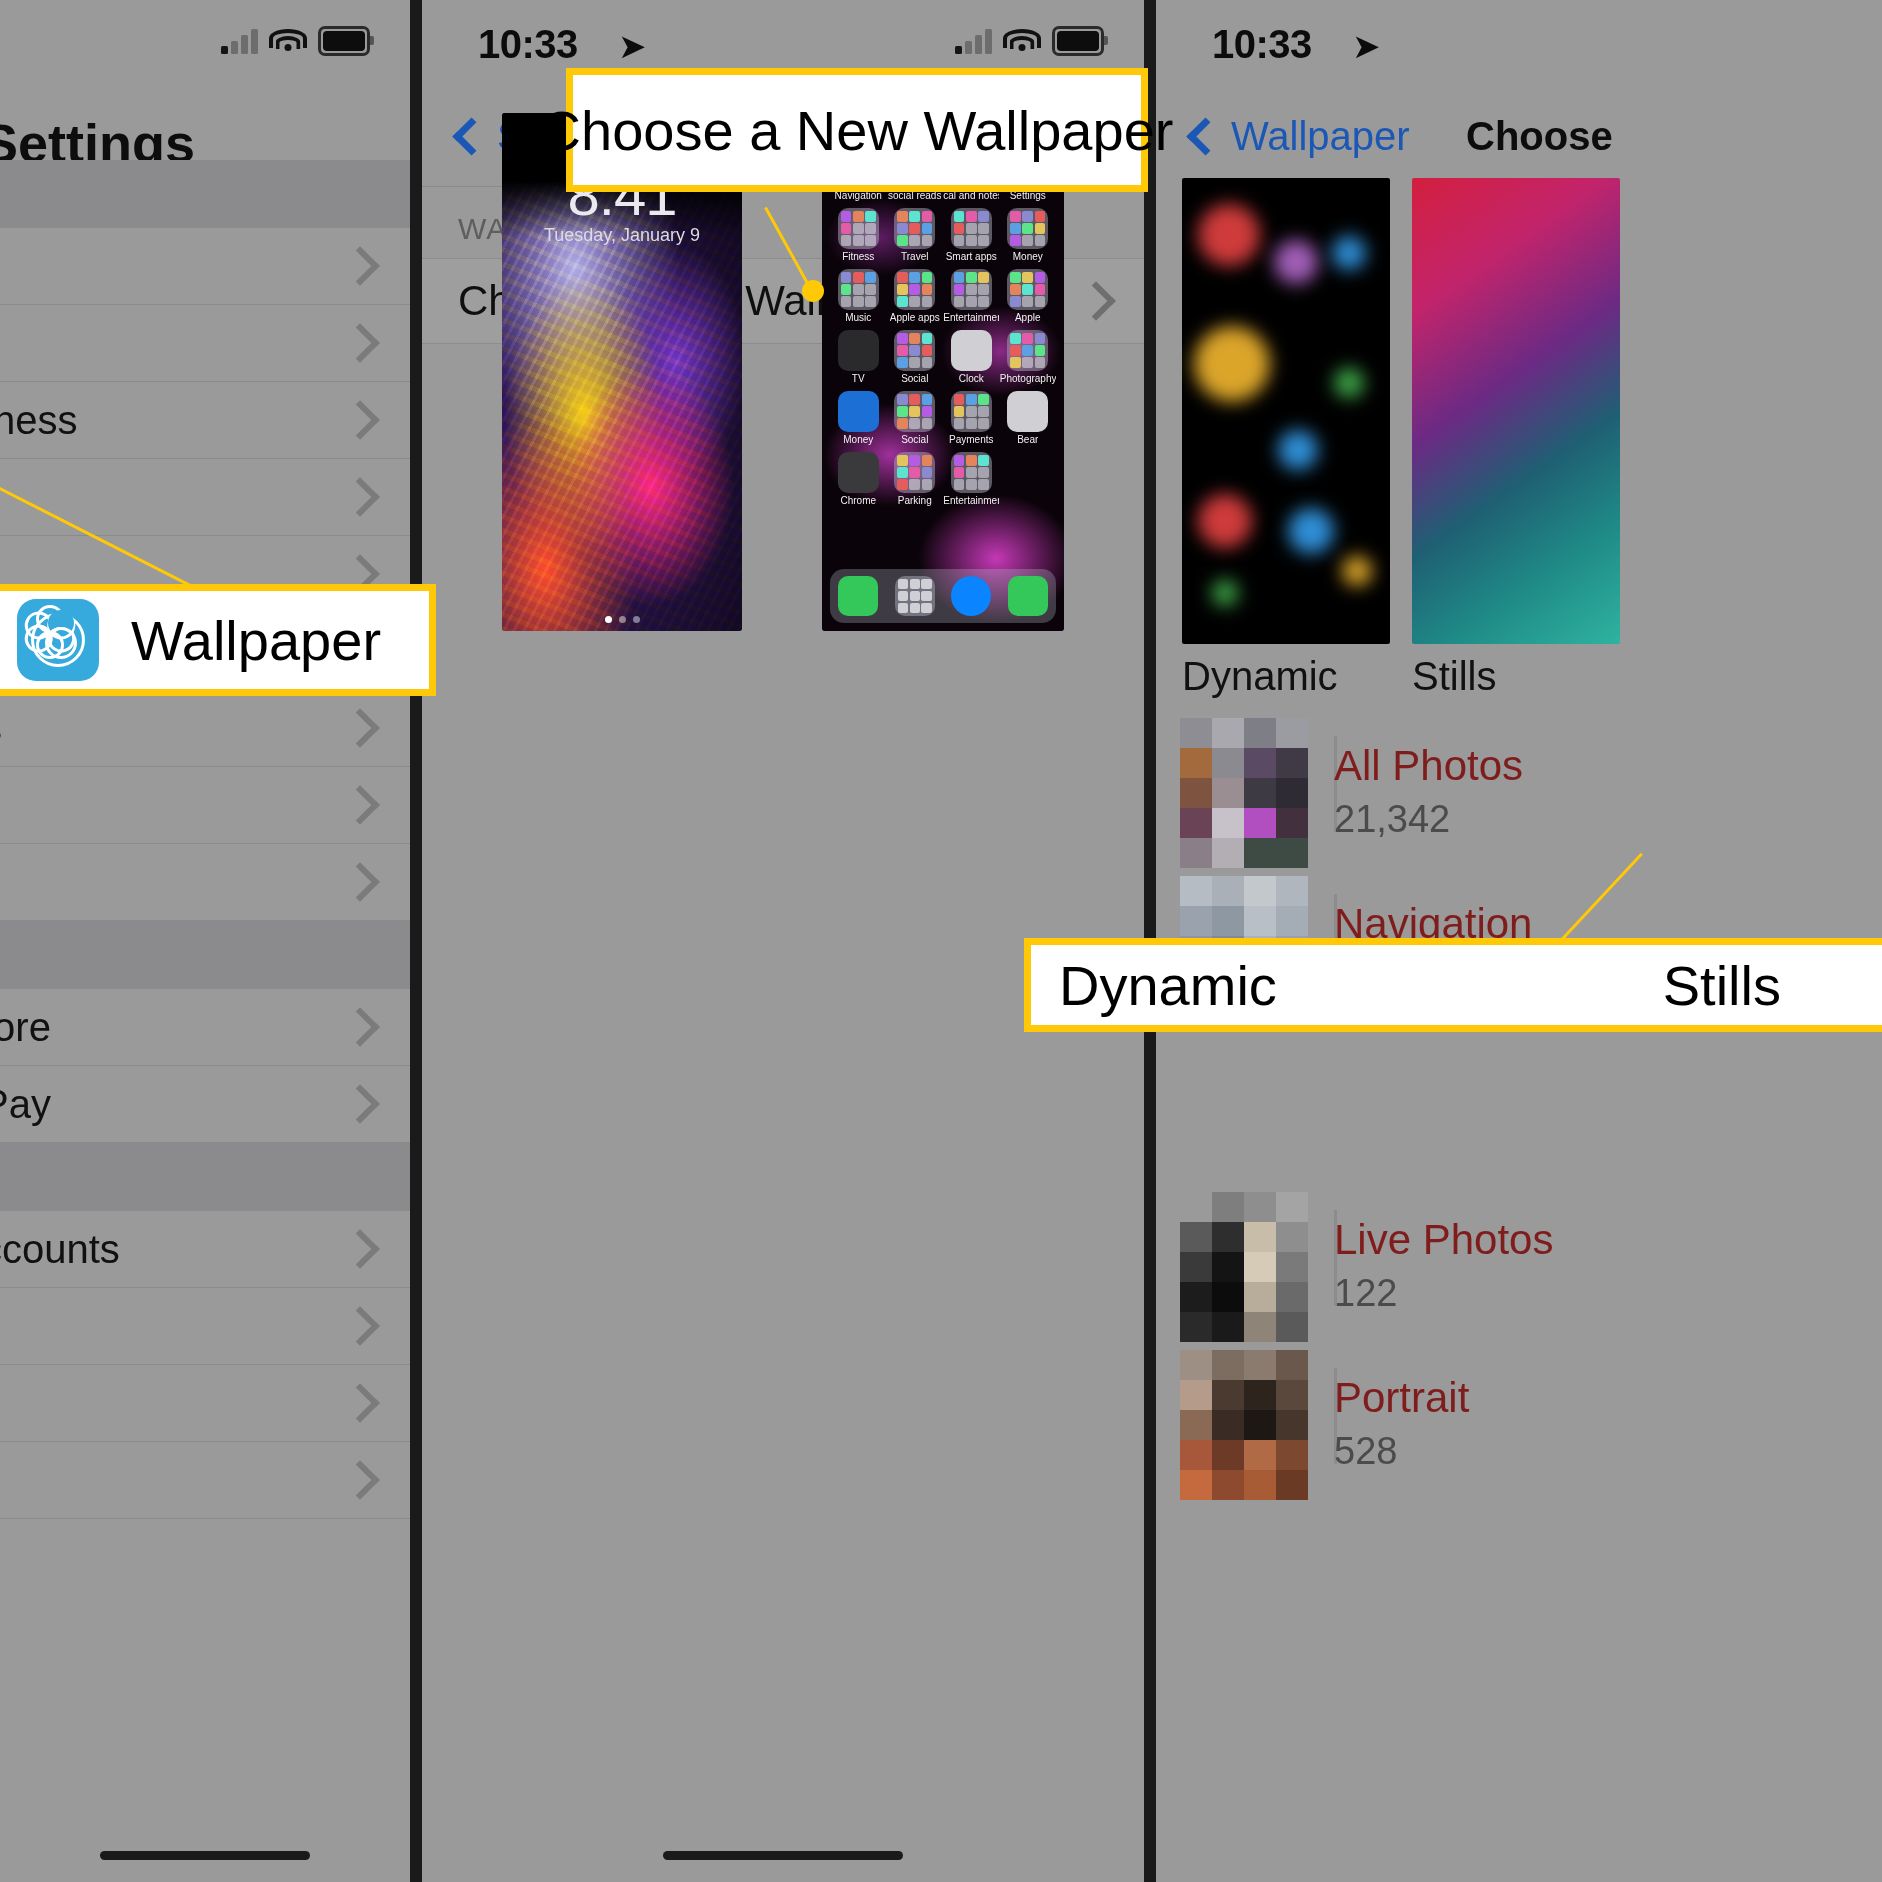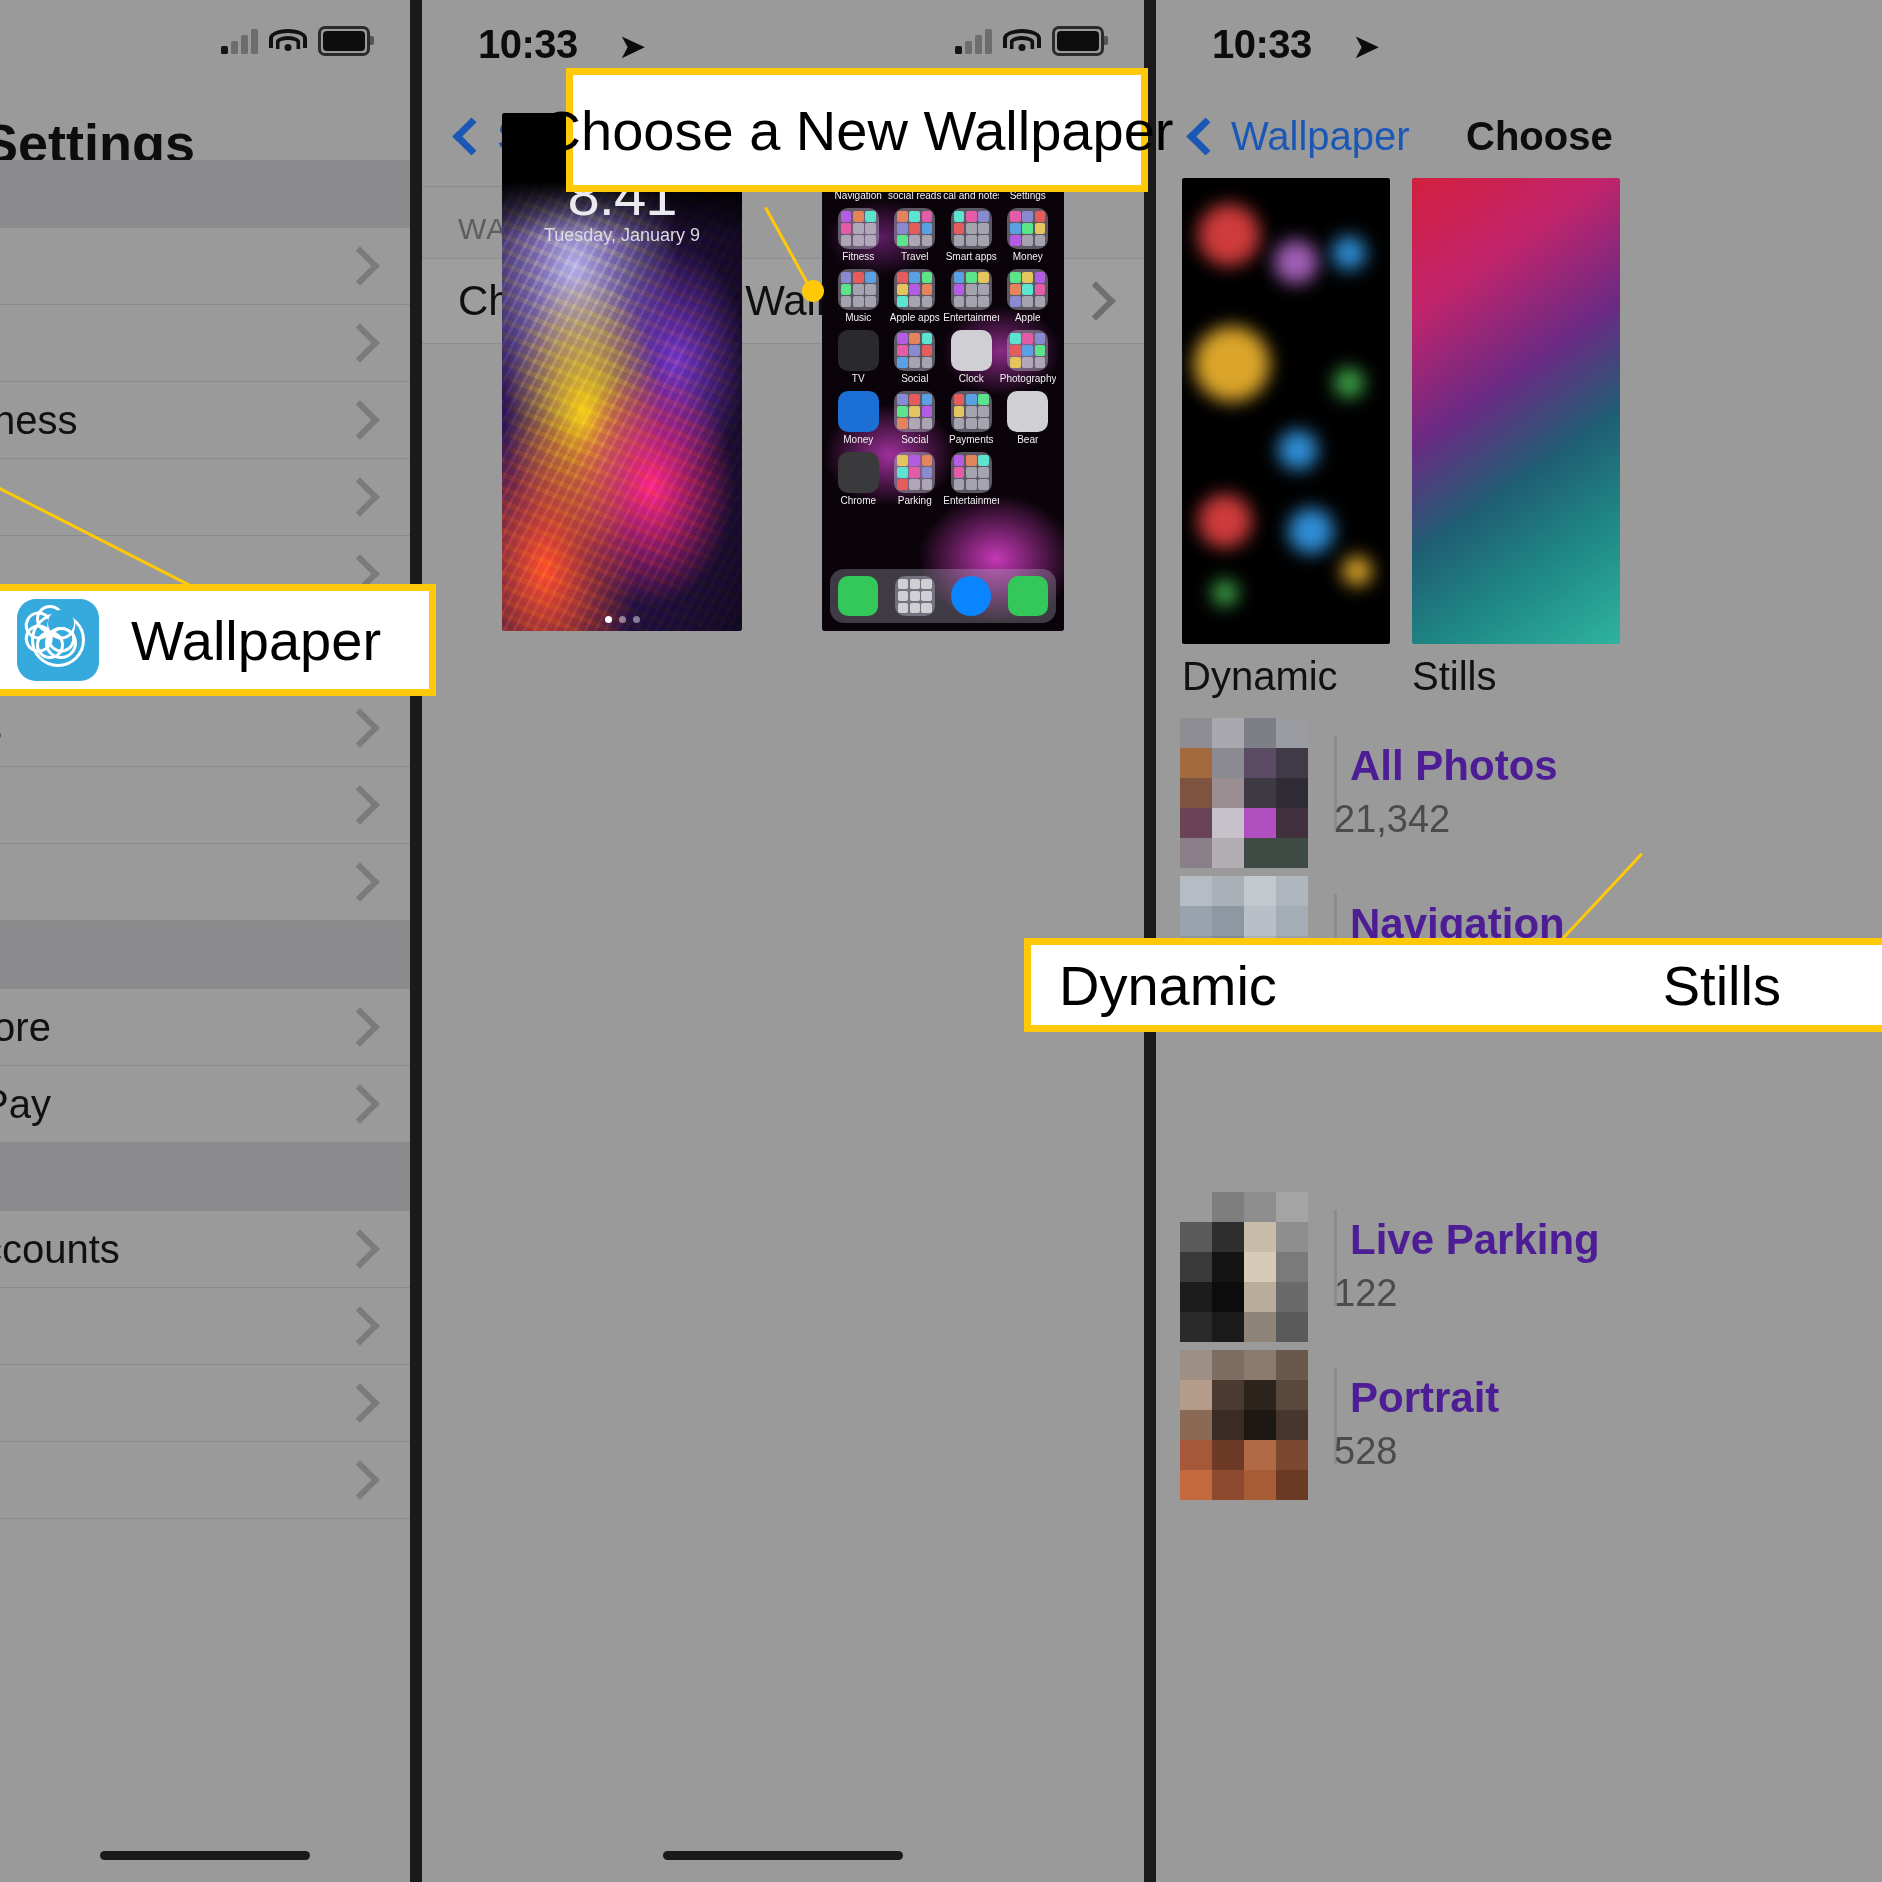--- a/index.html
+++ b/index.html
@@ -103,21 +103,21 @@
   .thumb{position:absolute;border-radius:2px;overflow:hidden;}
   .dynthumb{background:#000;position:relative;}
   .dynthumb b{position:absolute;border-radius:50%;display:block;filter:blur(9px);}
   .stillthumb{background:
       linear-gradient(145deg,#d31f3e 0%,#c2246b 22%,#6b2a84 44%,#1f5f73 62%,#1f8a86 80%,#2fb3a0 100%);}
   .catlabel{position:absolute;font-size:40px;color:#111;}
 
   .album{position:absolute;left:0;right:0;}
   .album .th{position:absolute;left:24px;top:0;width:128px;height:150px;background:#9a9a9a;overflow:hidden;display:grid;grid-template-columns:repeat(4,1fr);grid-template-rows:repeat(5,1fr);}
   .album .th i{display:block;}
-  .album .nm2{position:absolute;left:194px;top:24px;font-size:42px;color:#4c1d95;font-weight:bold;}
+  .album .nm2{position:absolute;left:178px;top:24px;font-size:42px;color:#7f1d1d;}
   .album .ct{position:absolute;left:178px;top:80px;font-size:38px;color:#4b4b4b;}
   .album .sep{position:absolute;left:178px;top:18px;width:3px;height:96px;background:#8c8c8c;}
 
   
   .homebar{position:absolute;bottom:22px;height:9px;border-radius:5px;background:#1a1a1a;}
 
   
   .callout{position:absolute;background:#fff;border:7px solid #ffc907;display:flex;align-items:center;z-index:40;}
   .callout .ctext{font-size:56px;color:#000;white-space:nowrap;}
   .leader{position:absolute;height:3px;background:#ffc907;transform-origin:0 50%;z-index:30;}
@@ -680,21 +680,21 @@
         <i style="background:#1c1c1c"></i>
           <i style="background:#0c0c0c"></i>
           <i style="background:#b8ad9a"></i>
           <i style="background:#6a6a6a"></i>
         <i style="background:#2a2a2a"></i>
           <i style="background:#1a1a1a"></i>
           <i style="background:#8e8578"></i>
           <i style="background:#5a5a5a"></i>
       </div>
       <div class="sep"></div>
-      <div class="nm2">Live Parking</div>
+      <div class="nm2">Live Photos</div>
       <div class="ct">122</div>
     </div>
 
     <div class="album" style="top:1350px;height:158px;">
       <div class="th">
         <i style="background:#9e8f84"></i>
           <i style="background:#7d6c60"></i>
           <i style="background:#8b7a6e"></i>
           <i style="background:#6a584c"></i>
         <i style="background:#b59c8a"></i>

